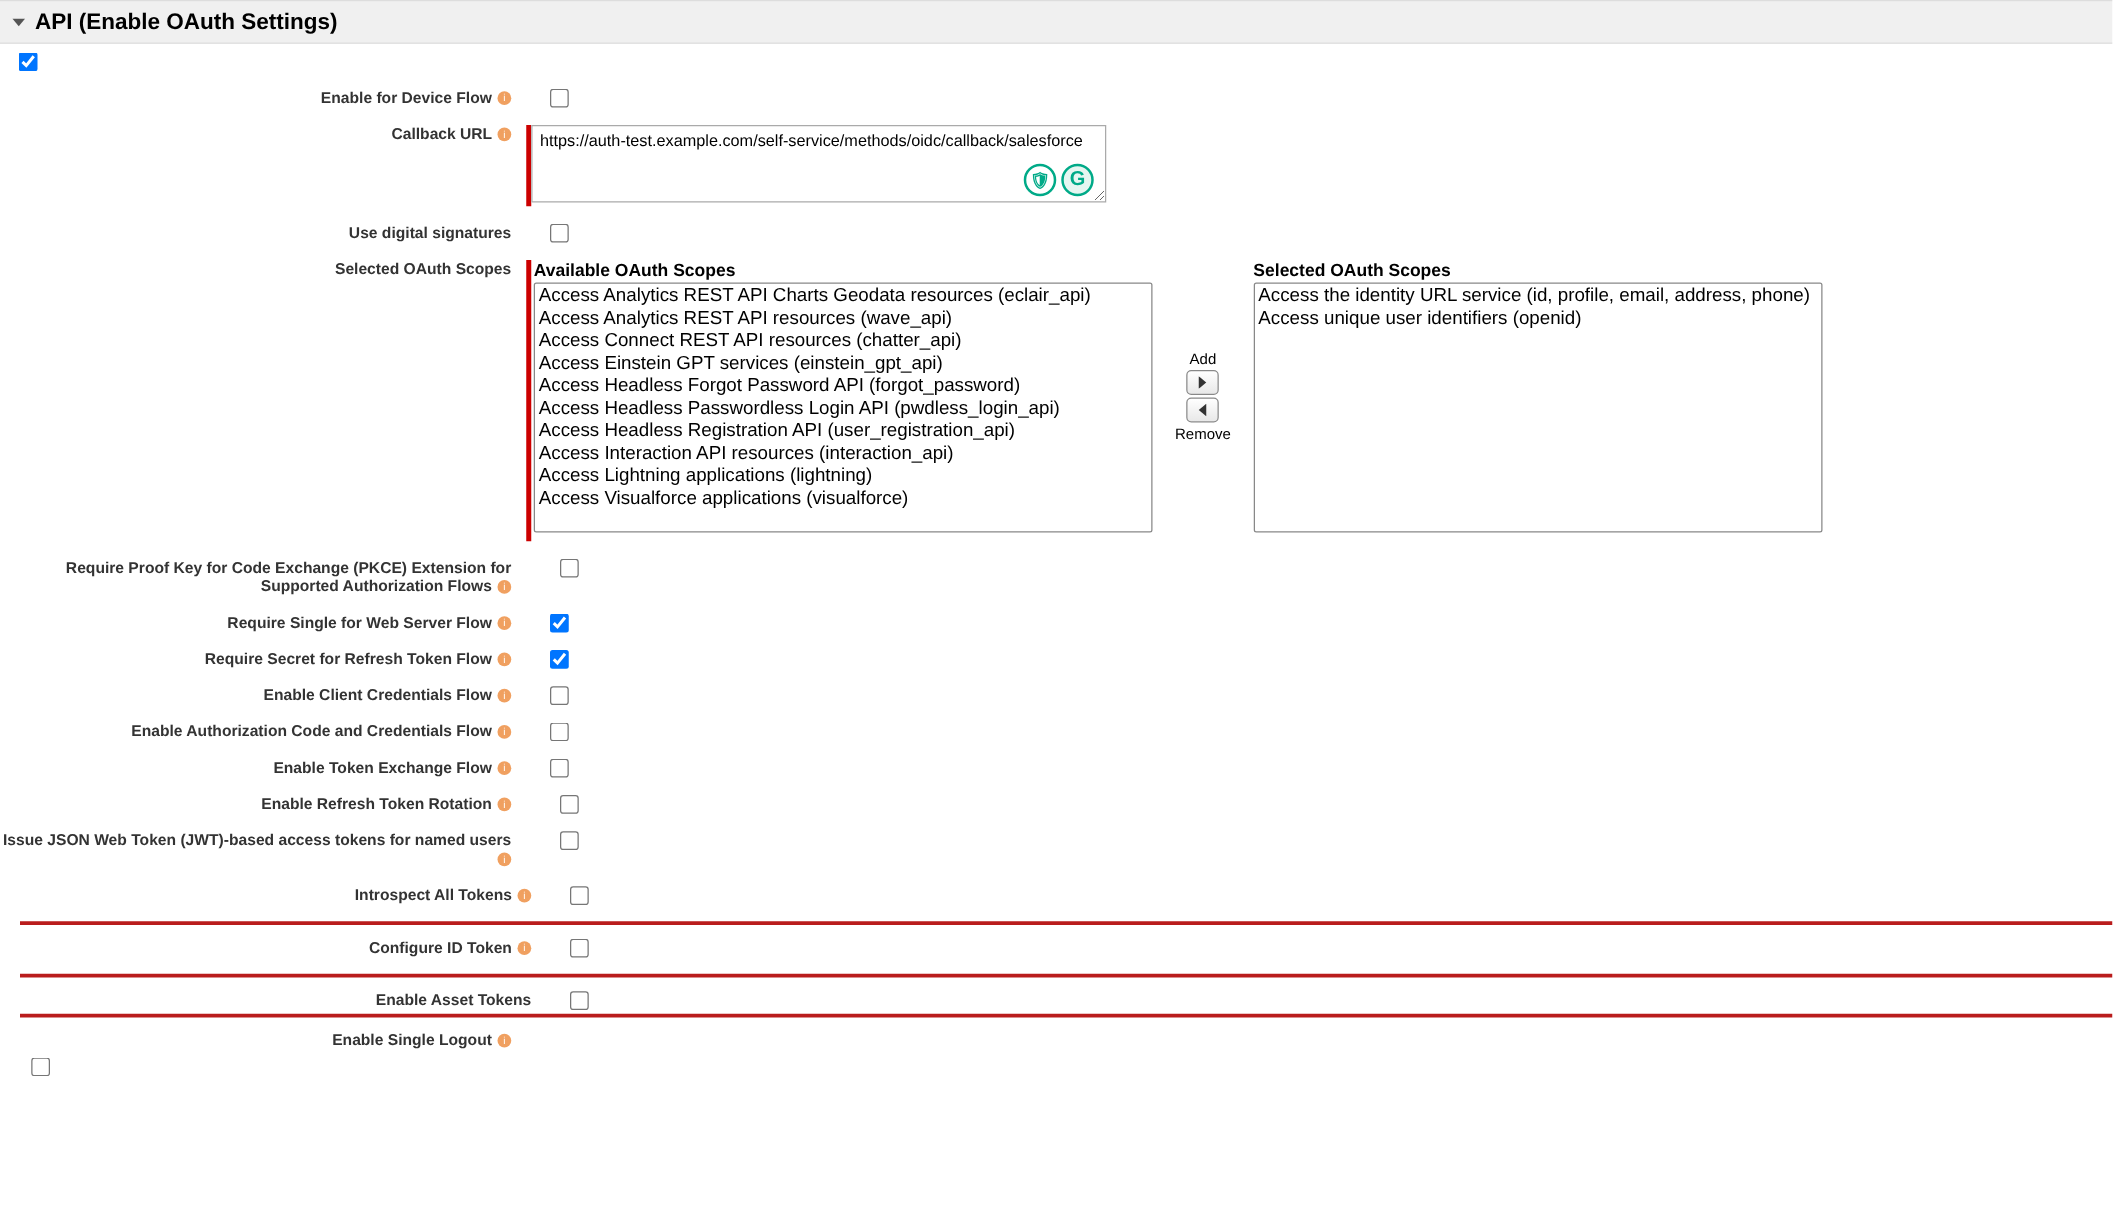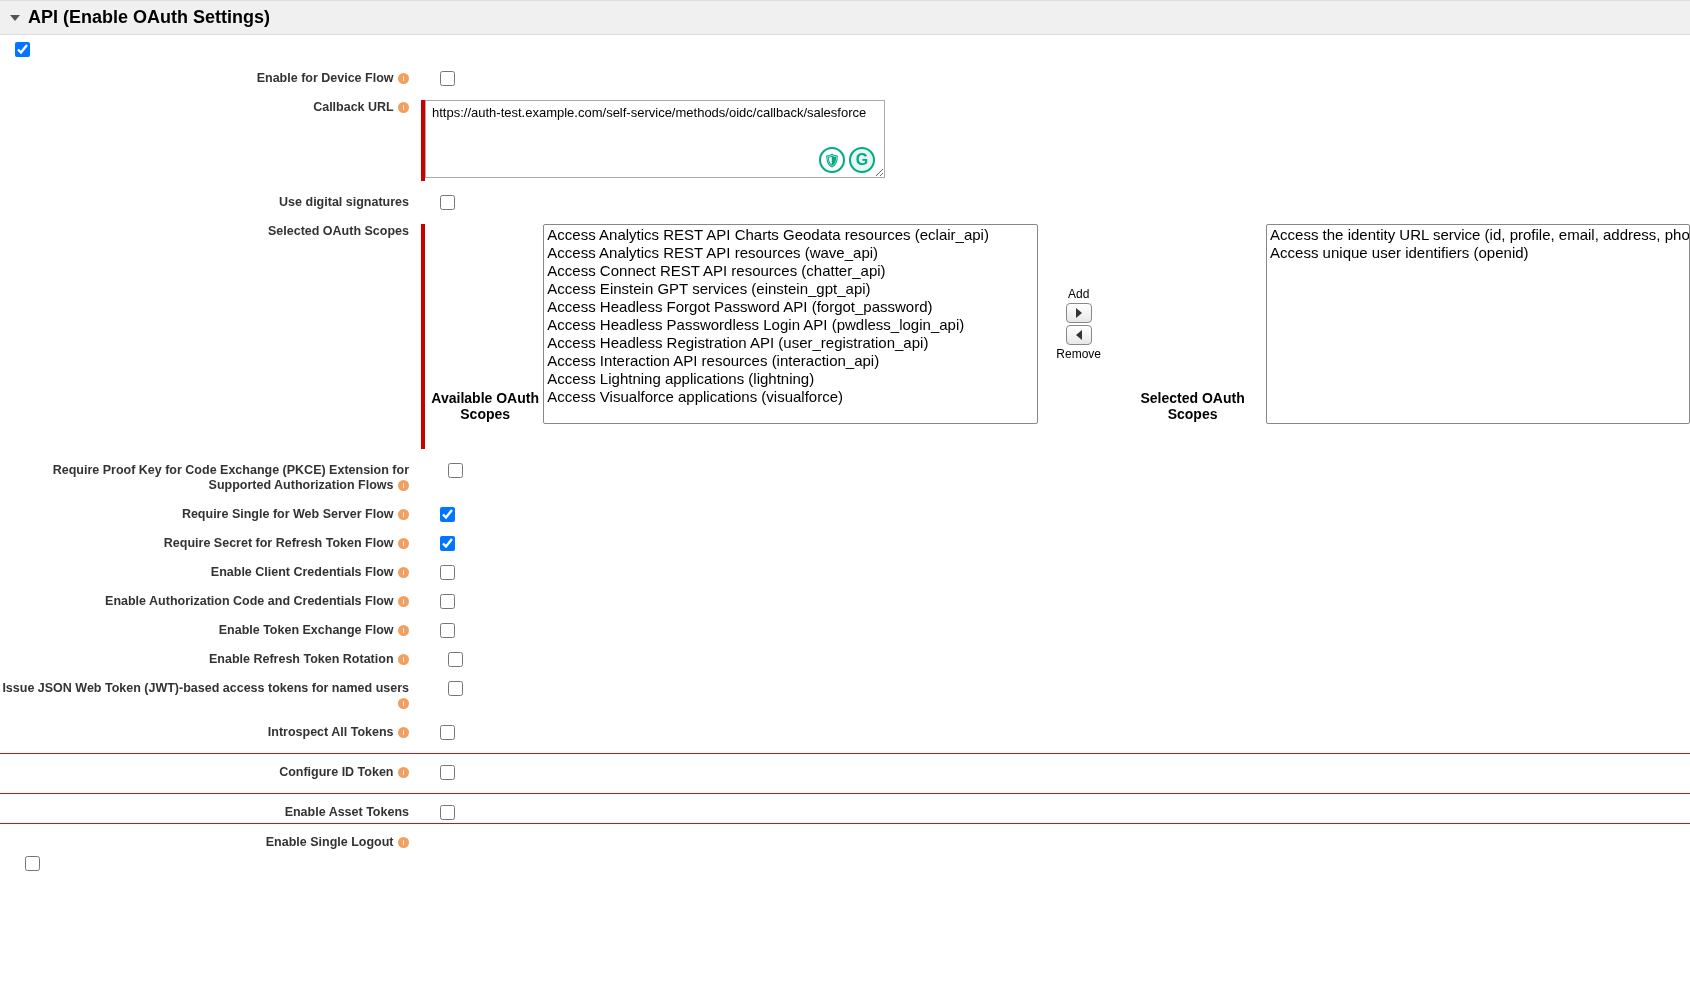--- a/index.html
+++ b/index.html
@@ -22,21 +22,22 @@
     cursor: pointer;
   }
   .section-header .title { font-weight: bold; font-size: 18px; }
 
   .form-row {
     display: flex;
     padding: 4px 0 4px 0;
     align-items: flex-start;
   }
   .form-row.with-border {
-    border-bottom: 1px solid #b91c1c;
+    border-bottom: 3px solid #b91c1c;
+    margin-left: 16px;
   }
   .label-cell {
     width: 415px;
     text-align: right;
     padding: 3px 6px 3px 0;
     font-size: 12.5px;
     font-weight: bold;
     color: #333;
     flex-shrink: 0;
     line-height: 1.2;
@@ -71,21 +72,21 @@
     background: #c00;
     align-self: stretch;
     flex-shrink: 0;
   }
   .textarea-wrap {
     display: flex;
     align-items: stretch;
   }
   textarea.callback-url {
     width: 460px;
-    height: 78px;
+    height: 62px;
     border: 1px solid #aaa;
     padding: 4px 6px;
     font-family: Arial, Helvetica, sans-serif;
     font-size: 13px;
     resize: both;
   }
   .textarea-inner-wrap { position: relative; }
   .textarea-badges {
     position: absolute;
     right: 10px; bottom: 8px;
@@ -100,21 +101,21 @@
   }
   .badge-shield { border-color: #0a8; color: #0a8; background:#fff; font-size:13px;}
   .badge-g { border-color: #0a8; color: #0a8; background:#e6f6f1; font-size:16px;}
 
   .scopes-area {
     display: flex;
     align-items: flex-start;
     gap: 18px;
   }
   .scopes-pane {
-    display: flex; flex-direction: row; align-items: flex-end;
+    display: flex; flex-direction: column; align-items: flex-start;
   }
   .scopes-heading { font-weight: bold; font-size: 14px; margin-bottom: 2px; text-align:center; }
   .scopes-listbox-wrap { display:flex; align-items:stretch; }
   select.scopes-list {
     width: 495px;
     height: 200px;
     border: 1px solid #888;
     font-size: 15px;
     font-family: Arial, Helvetica, sans-serif;
     padding: 1px;

